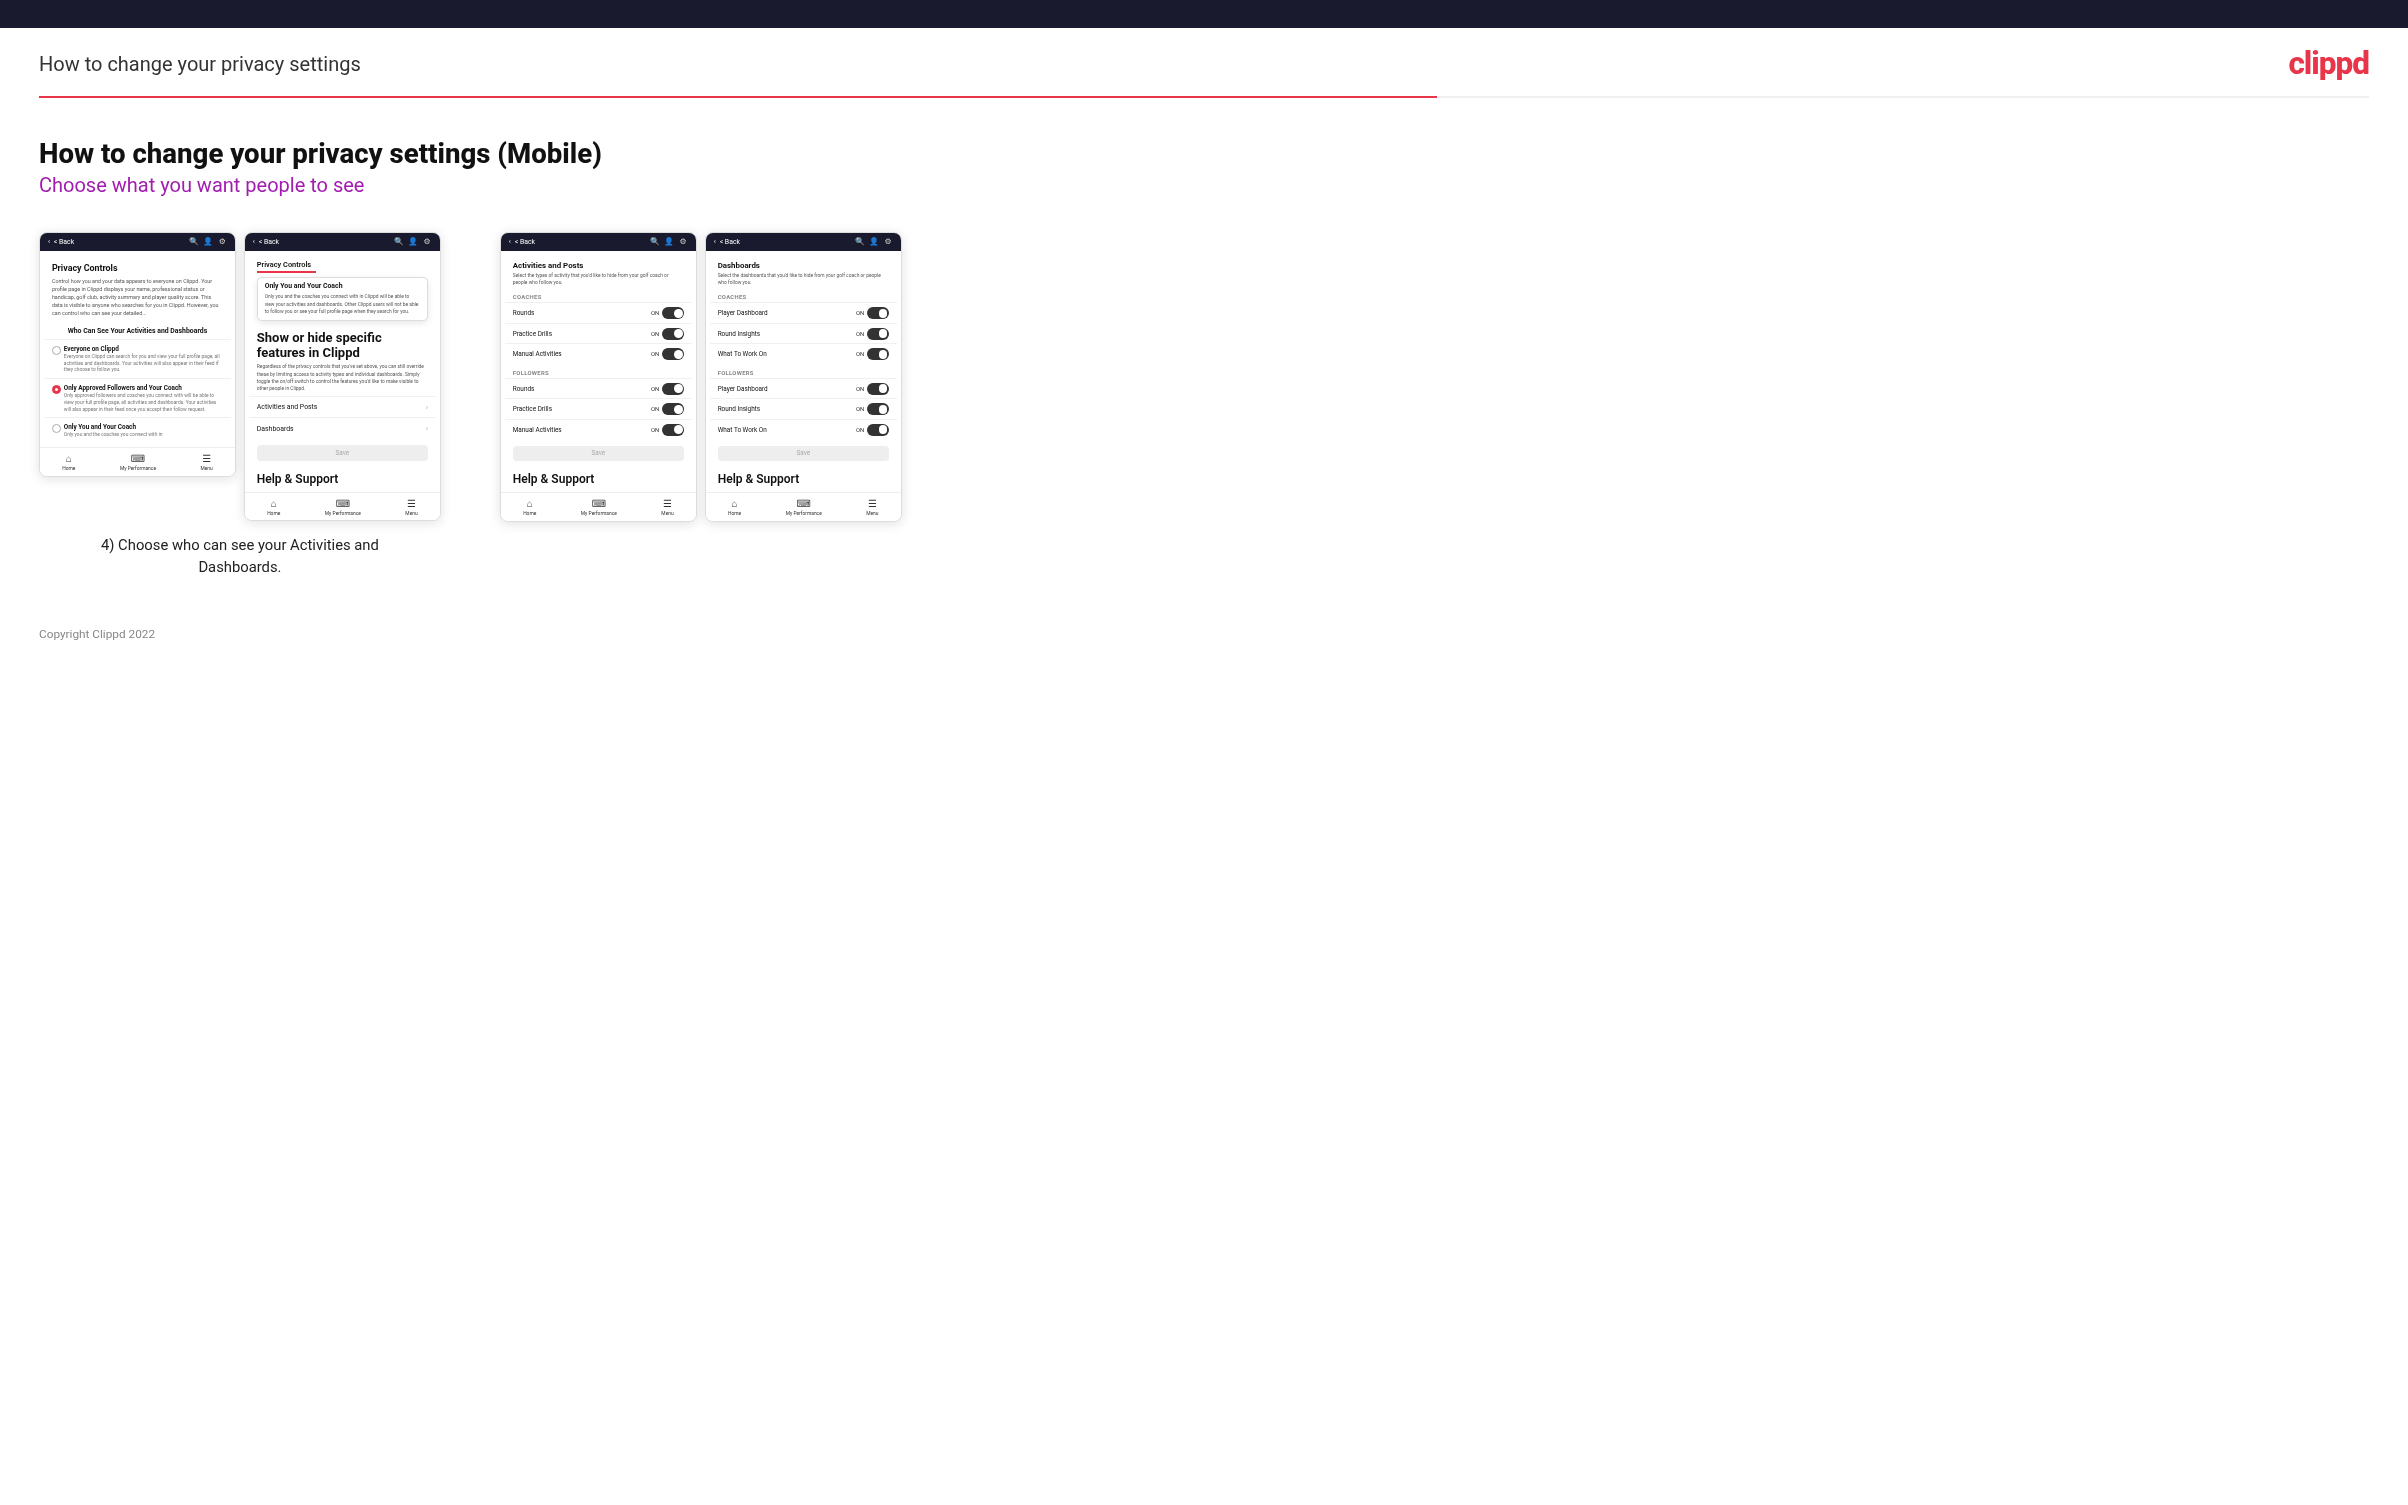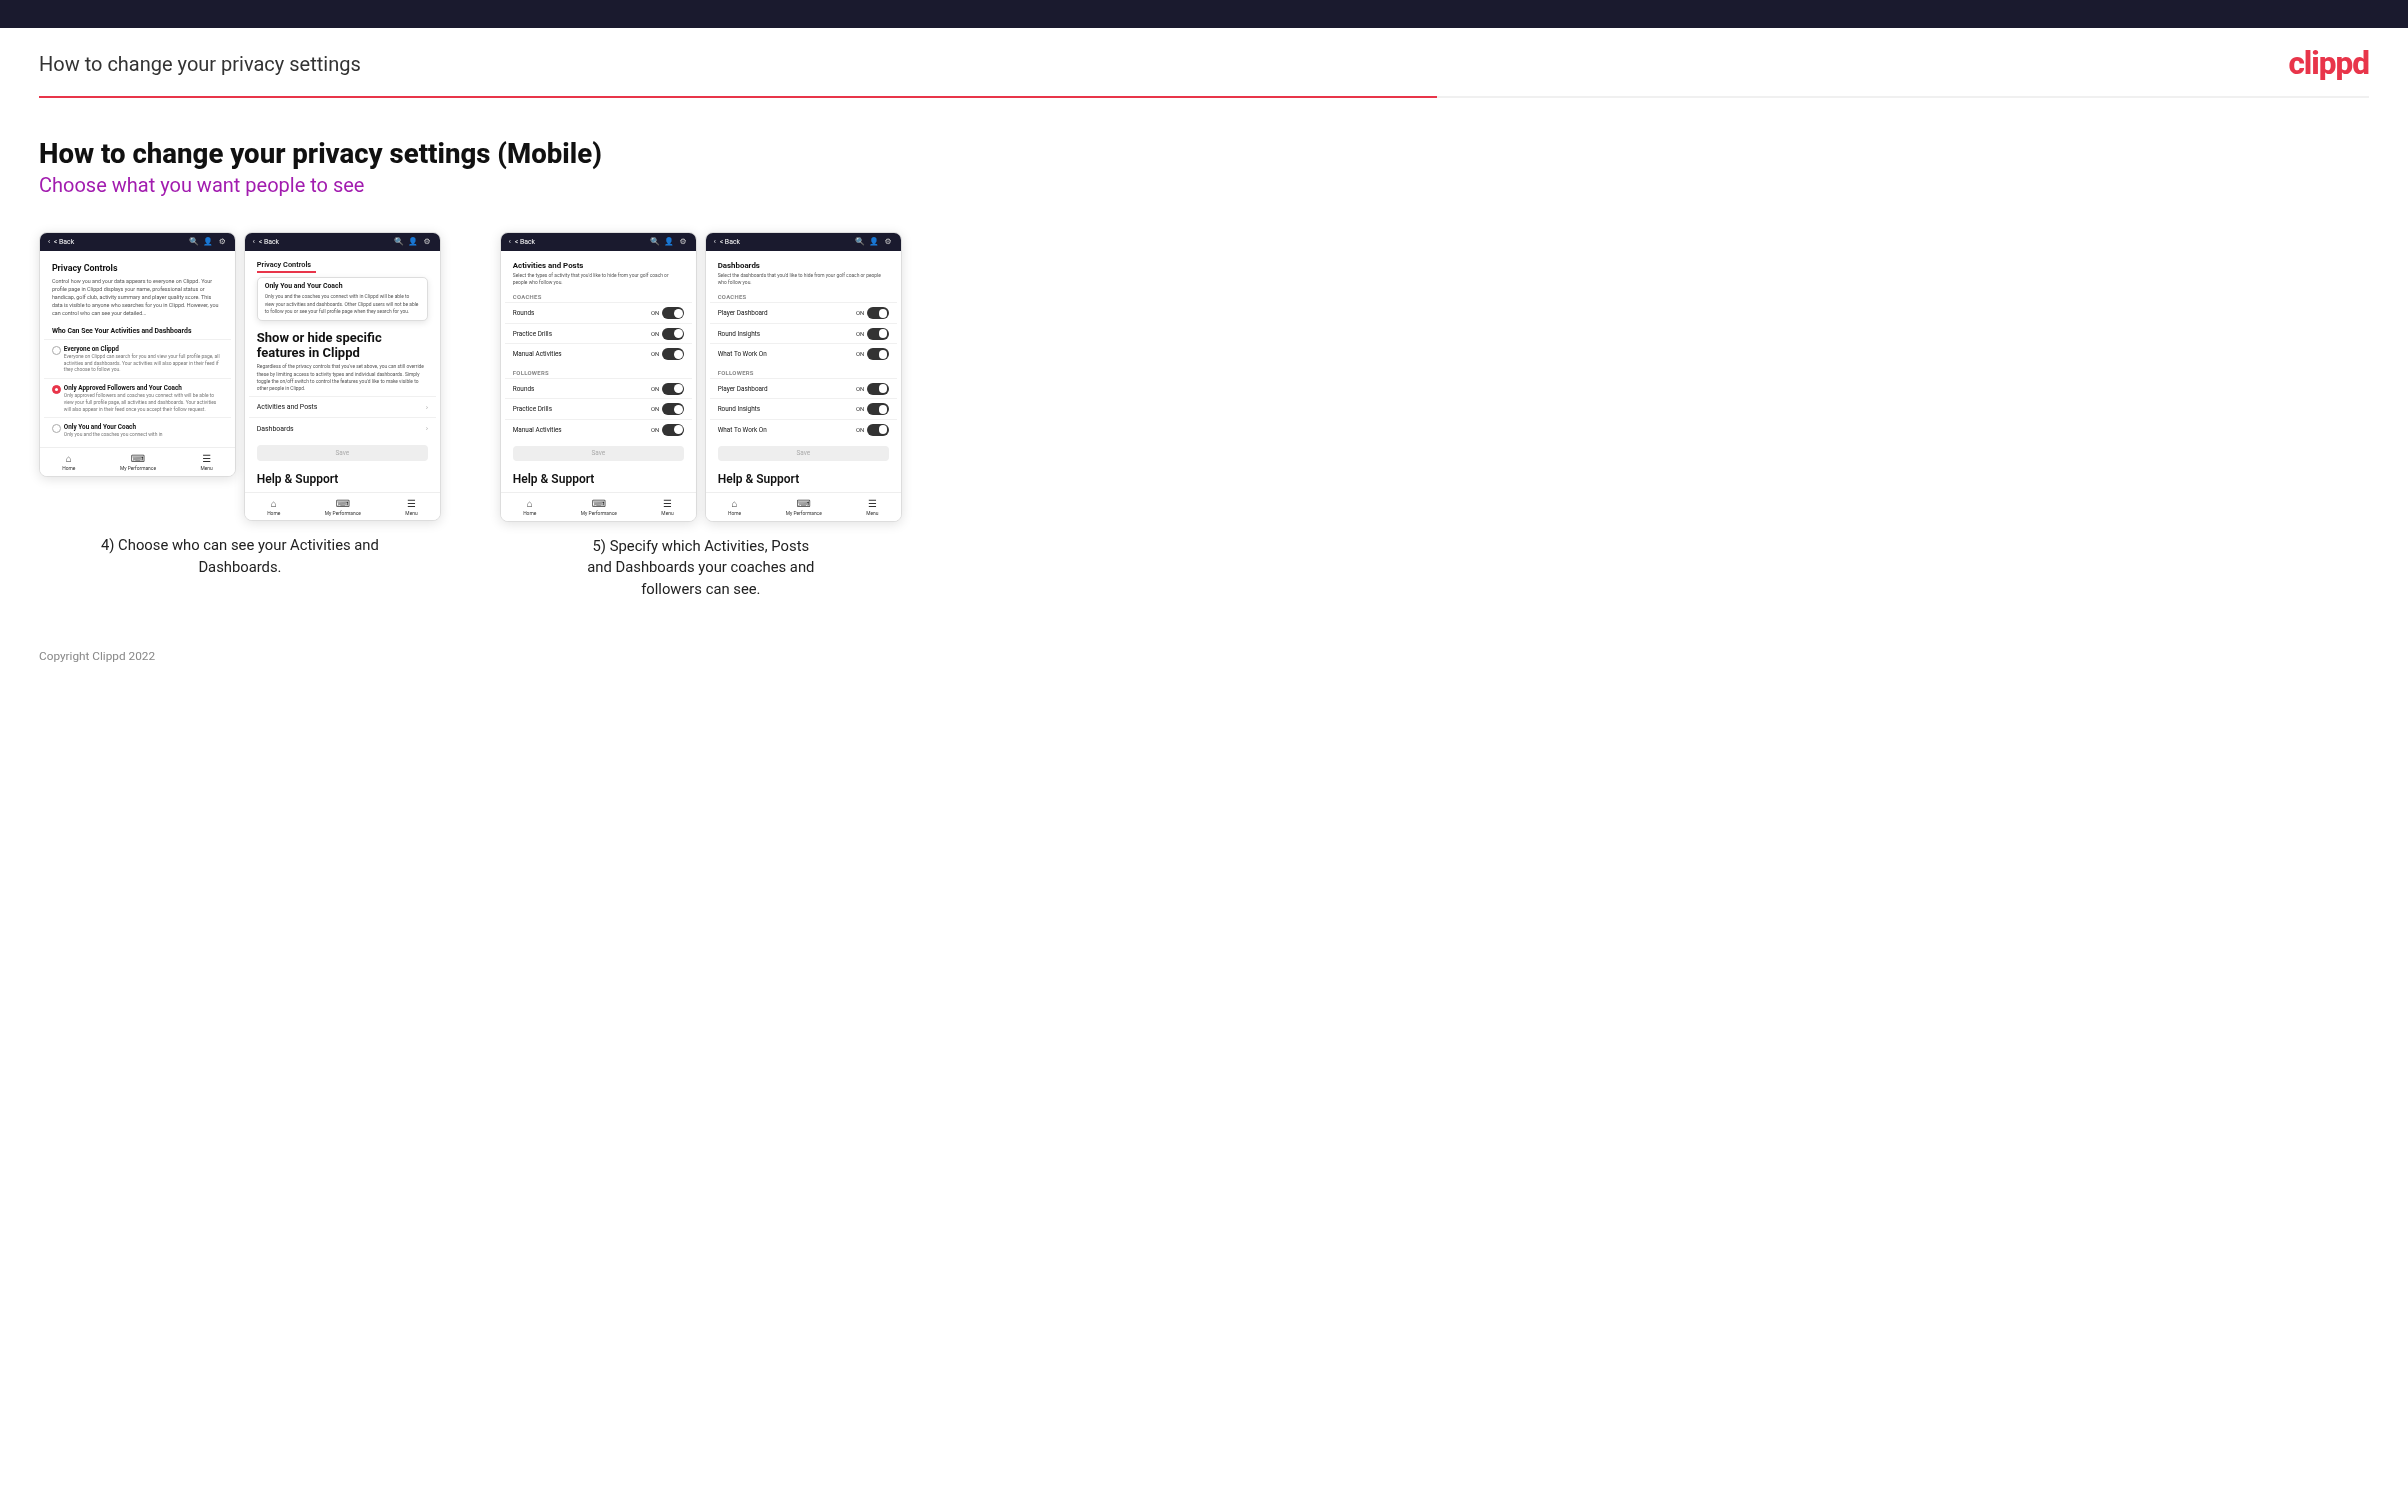--- a/index.html
+++ b/index.html
@@ -123,20 +123,21 @@
       padding: 0 7.9px 5.9px 7.9px;
       line-height: 1.5;
     }
 
     
     .privacy-list-heading {
       font-size: 6.9px;
       font-weight: 700;
       padding: 3.9px 7.9px;
       color: #111;
+      text-align: center;
     }
 
     .privacy-option {
       display: flex;
       align-items: flex-start;
       gap: 3px;
       padding: 4.9px 7.9px;
       border-top: 1px solid #f0f0f0;
     }
     .privacy-option-radio {
@@ -676,27 +677,20 @@
             </div>
             <div class="phone-nav-item">
               <span class="phone-nav-icon">☰</span>
               <span class="phone-nav-label">Menu</span>
             </div>
           </div>
         </div>
 
       </div>
 
-      <div class="caption-below">
-        <p>
-          <span>5) Specify which Activities, Posts</span><br>
-          <span>and Dashboards your  coaches and</span><br>
-          <span>followers can see.</span>
-        </p>
-      </div>
     </div>
 
   </div>
 
 </div>
 
 <div class="footer">
   <span>Copyright Clippd 2022</span>
 </div>
 

